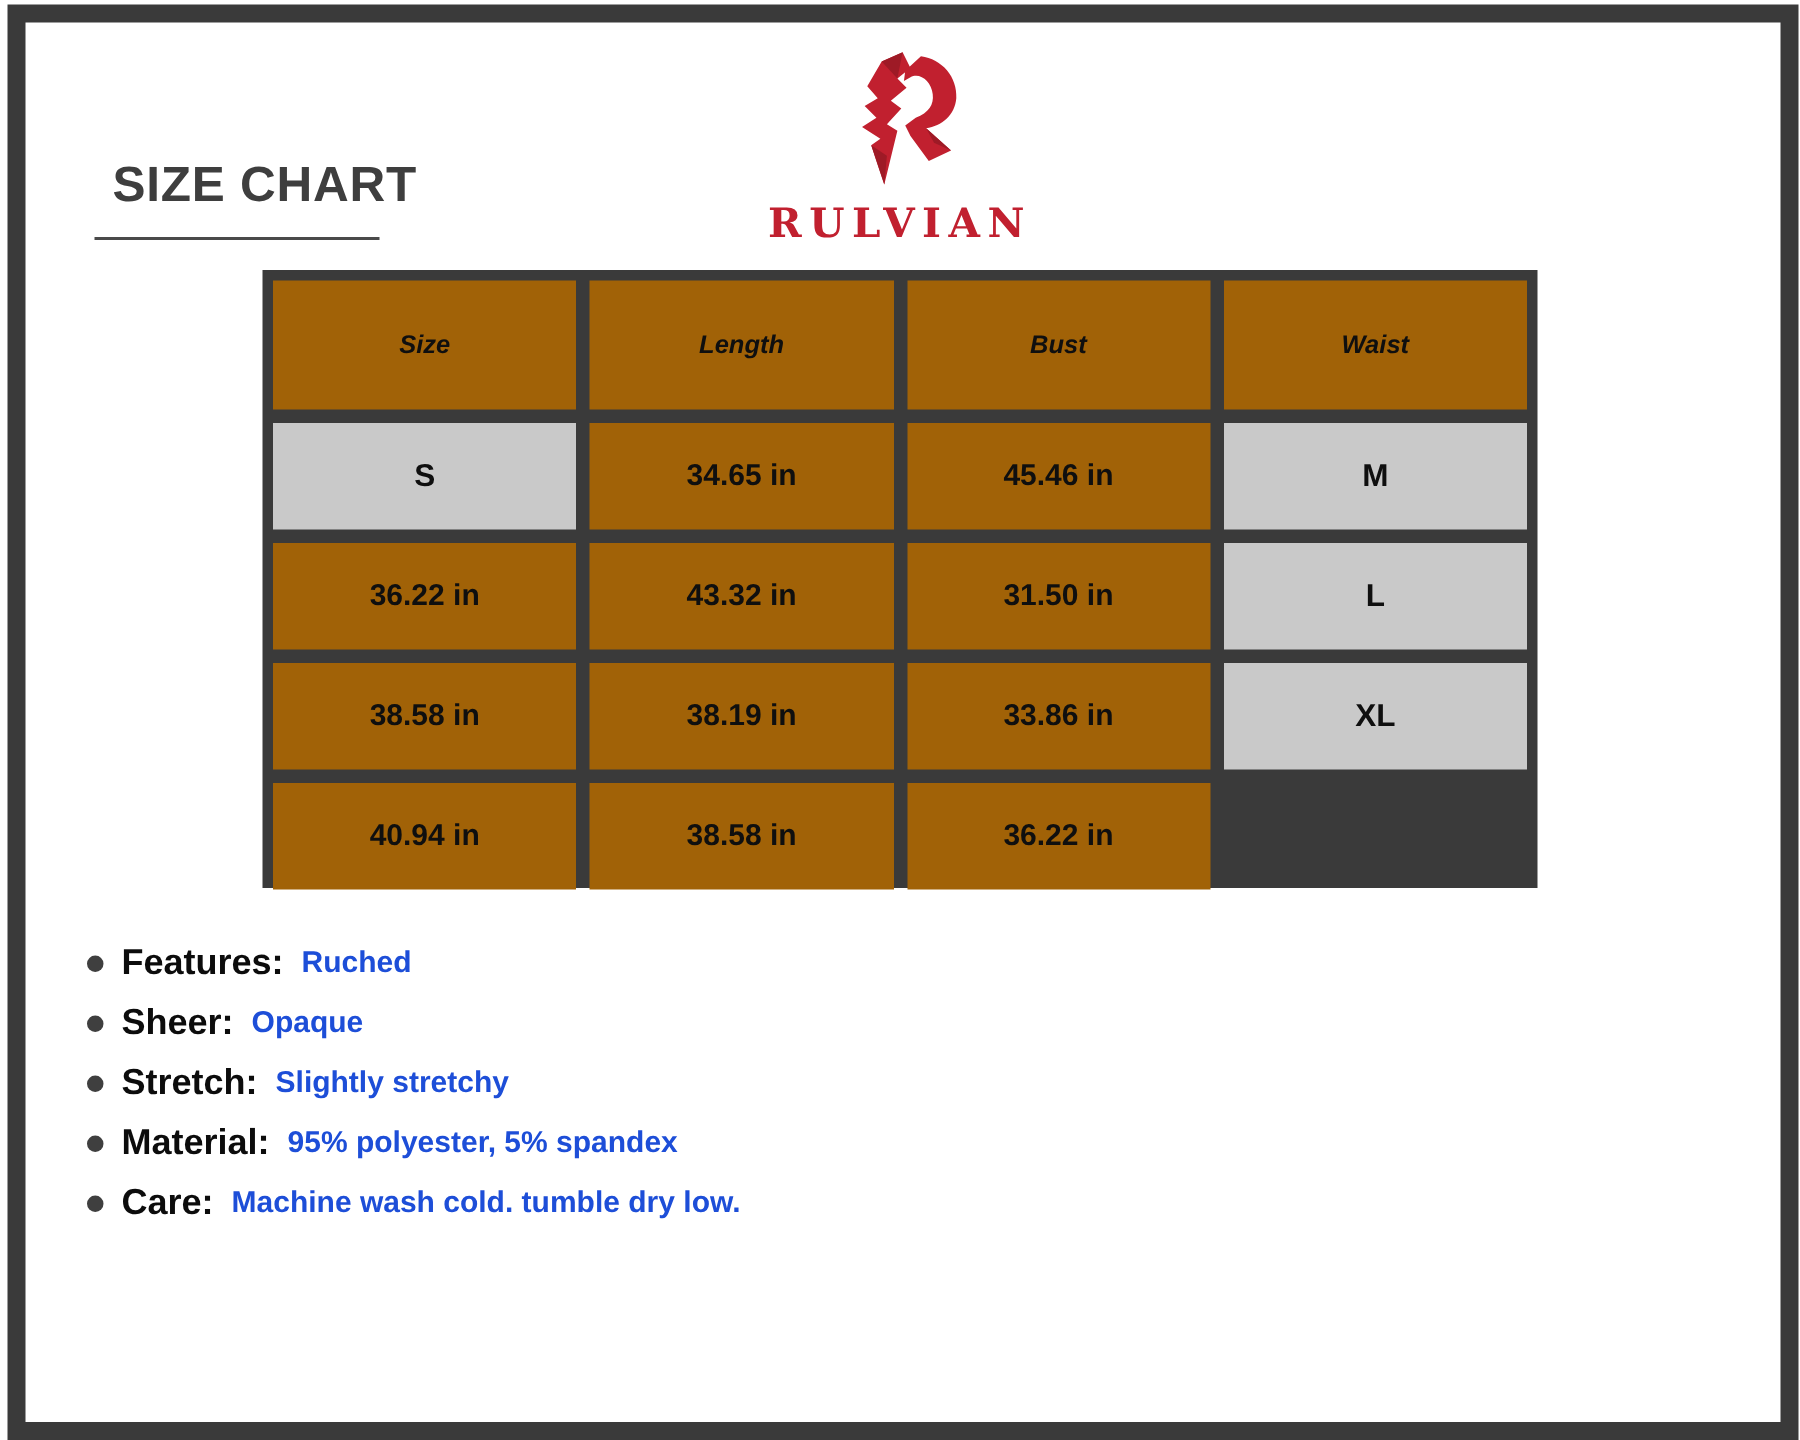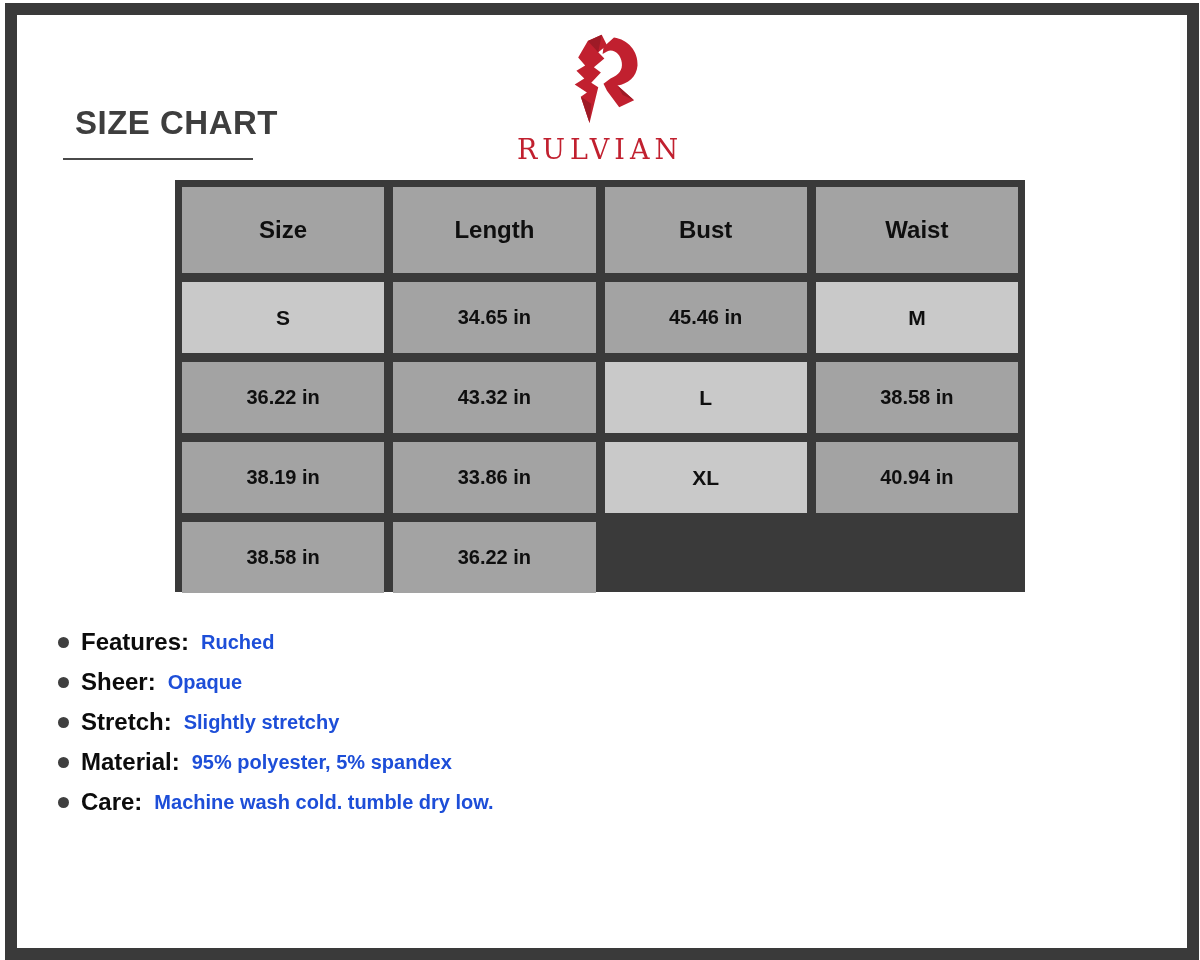--- a/index.html
+++ b/index.html
@@ -36,21 +36,21 @@
   
   .logo-wrap{
     position:absolute;left:0;top:34px;width:1200px;
     display:flex;flex-direction:column;align-items:center;
     pointer-events:none;
   }
   .logo-mark{width:88px;height:96px;}
   .logo-text{
     margin-top:4px;
     font-family:"DejaVu Serif", serif;
-    font-weight:normal;
+    font-weight:bold;
     font-size:27px;
     letter-spacing:5px;
     color:#c1202f;
   }
   
   .size-table{
     position:absolute;
     left:175px;top:180px;
     width:850px;height:412px;
     background:#3a3a3a;
@@ -60,29 +60,30 @@
     grid-template-columns:repeat(4,1fr);
     grid-template-rows:86px 71px 71px 71px 71px;
     gap:9px;
   }
   .cell{
     display:flex;align-items:center;justify-content:center;
     color:#0f0f0f;
     font-weight:bold;
   }
   .cell.head{
-    background:#a3a3a3;
-    font-size:24px;
+    background:#a16207;
+    font-size:17px;
+    font-style:italic;
   }
   .cell.size{
     background:#c9c9c9;
     font-size:21px;
   }
   .cell.val{
-    background:#a3a3a3;
+    background:#a16207;
     font-size:20px;
   }
   
   .details{
     position:absolute;
     left:58px;top:622px;
     display:flex;flex-direction:column;
   }
   .detail-row{
     display:flex;align-items:center;
@@ -135,20 +136,21 @@
   <div class="cell head">Bust</div>
   <div class="cell head">Waist</div>
 
   <div class="cell size">S</div>
   <div class="cell val">34.65 in</div>
   <div class="cell val">45.46 in</div>
 
   <div class="cell size">M</div>
   <div class="cell val">36.22 in</div>
   <div class="cell val">43.32 in</div>
+  <div class="cell val">31.50 in</div>
 
   <div class="cell size">L</div>
   <div class="cell val">38.58 in</div>
   <div class="cell val">38.19 in</div>
   <div class="cell val">33.86 in</div>
 
   <div class="cell size">XL</div>
   <div class="cell val">40.94 in</div>
   <div class="cell val">38.58 in</div>
   <div class="cell val">36.22 in</div>

